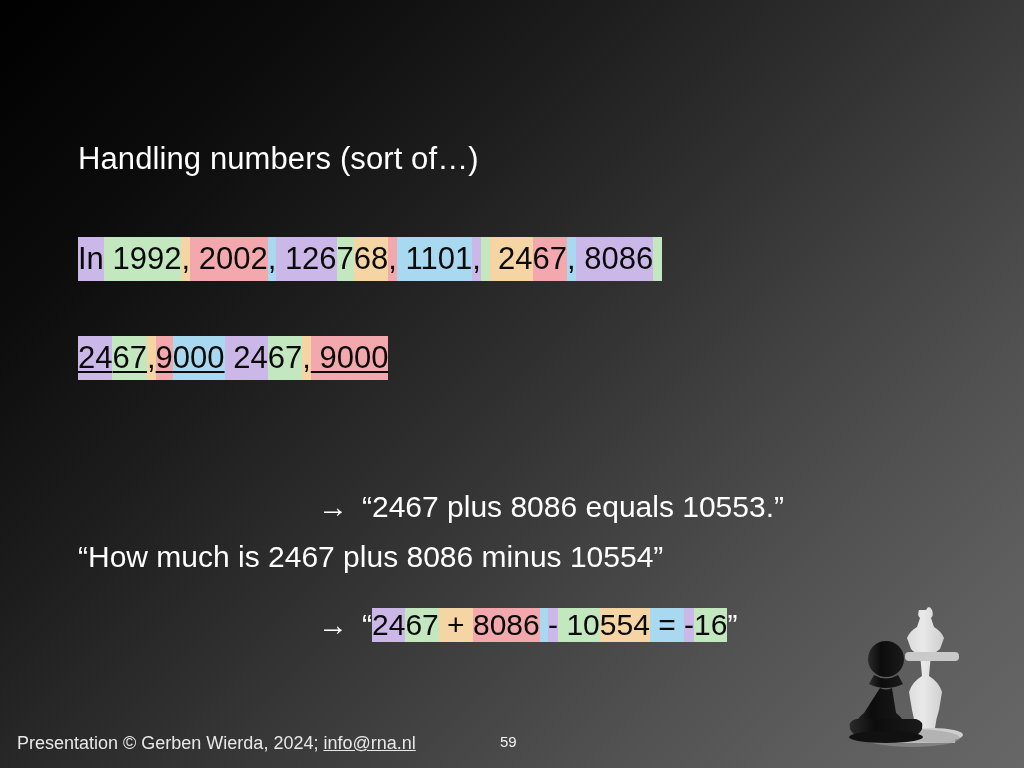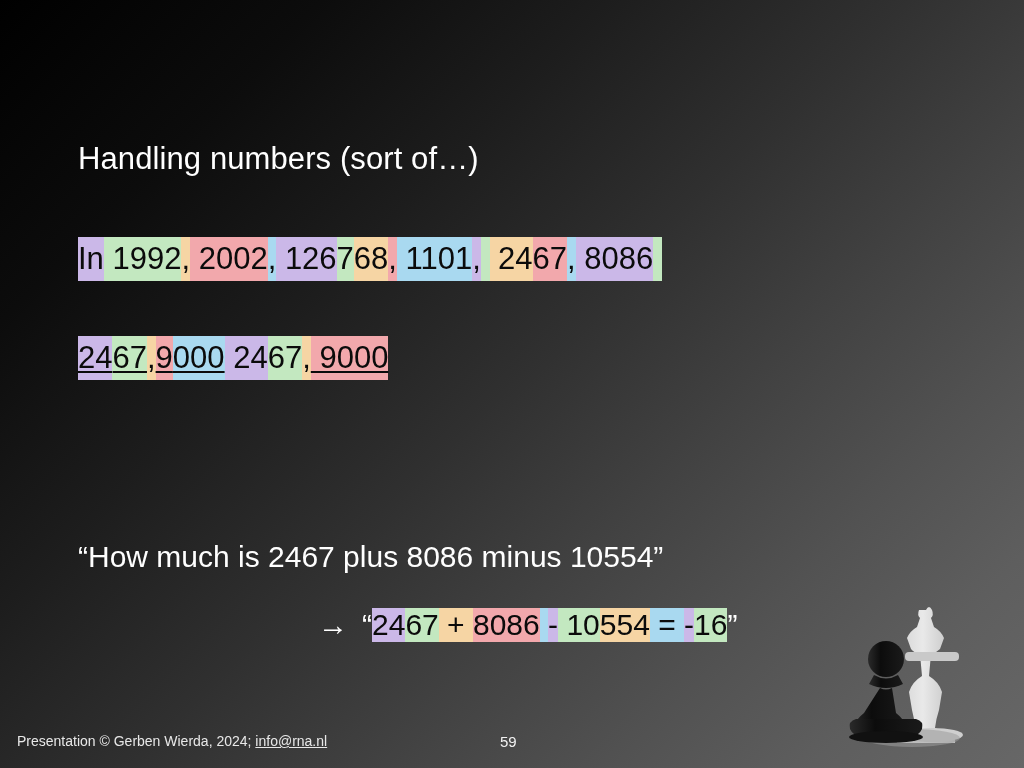--- a/index.html
+++ b/index.html
@@ -93,21 +93,21 @@
   .inline-tokens .seg {
     display: inline-block;
     white-space: pre;
   }
 
   
   .footer-left {
     position: absolute;
     left: 17px;
     top: 733px;
-    font-size: 14px;
+    font-size: 18px;
     color: #e8e8e8;
   }
   .footer-left .mail {
     text-decoration: underline;
     color: #e8e8e8;
   }
   .footer-page {
     position: absolute;
     left: 500px;
     top: 733px;
@@ -154,20 +154,23 @@
     </g>
   </svg>
 
   <div class="title">Handling numbers (sort of…)</div>
 
   <div class="tokrow" id="row-tokens-1"><span class="seg" style="background-color: rgb(203, 184, 232);">In</span><span class="seg" style="background-color: rgb(195, 232, 192);"> 1992</span><span class="seg" style="background-color: rgb(246, 213, 164);">,</span><span class="seg" style="background-color: rgb(242, 168, 172);"> 2002</span><span class="seg" style="background-color: rgb(169, 217, 240);">,</span><span class="seg" style="background-color: rgb(203, 184, 232);"> 126</span><span class="seg" style="background-color: rgb(195, 232, 192);">7</span><span class="seg" style="background-color: rgb(246, 213, 164);">68</span><span class="seg" style="background-color: rgb(242, 168, 172);">,</span><span class="seg" style="background-color: rgb(169, 217, 240);"> 1101</span><span class="seg" style="background-color: rgb(203, 184, 232);">,</span><span class="seg" style="background-color: rgb(195, 232, 192);"> </span><span class="seg" style="background-color: rgb(246, 213, 164);"> 24</span><span class="seg" style="background-color: rgb(242, 168, 172);">67</span><span class="seg" style="background-color: rgb(169, 217, 240);">,</span><span class="seg" style="background-color: rgb(203, 184, 232);"> 8086</span><span class="seg" style="background-color: rgb(195, 232, 192);"> </span></div>
 
   <div class="tokrow" id="row-tokens-2"><span class="seg u" style="background-color: rgb(203, 184, 232);">24</span><span class="seg u" style="background-color: rgb(195, 232, 192);">67</span><span class="seg" style="background-color: rgb(246, 213, 164);">,</span><span class="seg u" style="background-color: rgb(242, 168, 172);">9</span><span class="seg u" style="background-color: rgb(169, 217, 240);">000</span><span class="seg" style="background-color: rgb(203, 184, 232);"> 24</span><span class="seg" style="background-color: rgb(195, 232, 192);">67</span><span class="seg" style="background-color: rgb(246, 213, 164);">,</span><span class="seg u" style="background-color: rgb(242, 168, 172);"> 9000</span></div>
 
 
+  <div class="dlg" id="dlg-a1">
+    <span class="arrow">→</span><span class="quote">“2467 plus 8086 equals 10553.”</span>
+  </div>
 
   <div class="dlg" id="dlg-q2">“How much is 2467 plus 8086 minus 10554”</div>
 
   <div class="dlg" id="dlg-a2">
     <span class="arrow">→</span><span>“</span><span class="inline-tokens" id="answer2-tokens"><span class="seg" style="background-color: rgb(203, 184, 232);">24</span><span class="seg" style="background-color: rgb(195, 232, 192);">67</span><span class="seg" style="background-color: rgb(246, 213, 164);"> + </span><span class="seg" style="background-color: rgb(242, 168, 172);">8086</span><span class="seg" style="background-color: rgb(169, 217, 240);"> </span><span class="seg" style="background-color: rgb(203, 184, 232);">-</span><span class="seg" style="background-color: rgb(195, 232, 192);"> 10</span><span class="seg" style="background-color: rgb(246, 213, 164);">554</span><span class="seg" style="background-color: rgb(169, 217, 240);"> = </span><span class="seg" style="background-color: rgb(203, 184, 232);">-</span><span class="seg" style="background-color: rgb(195, 232, 192);">16</span></span><span>”</span>
   </div>
 
   <div class="footer-left">
     <span>Presentation © Gerben Wierda, 2024; </span><span class="mail">info@rna.nl</span>
   </div>

